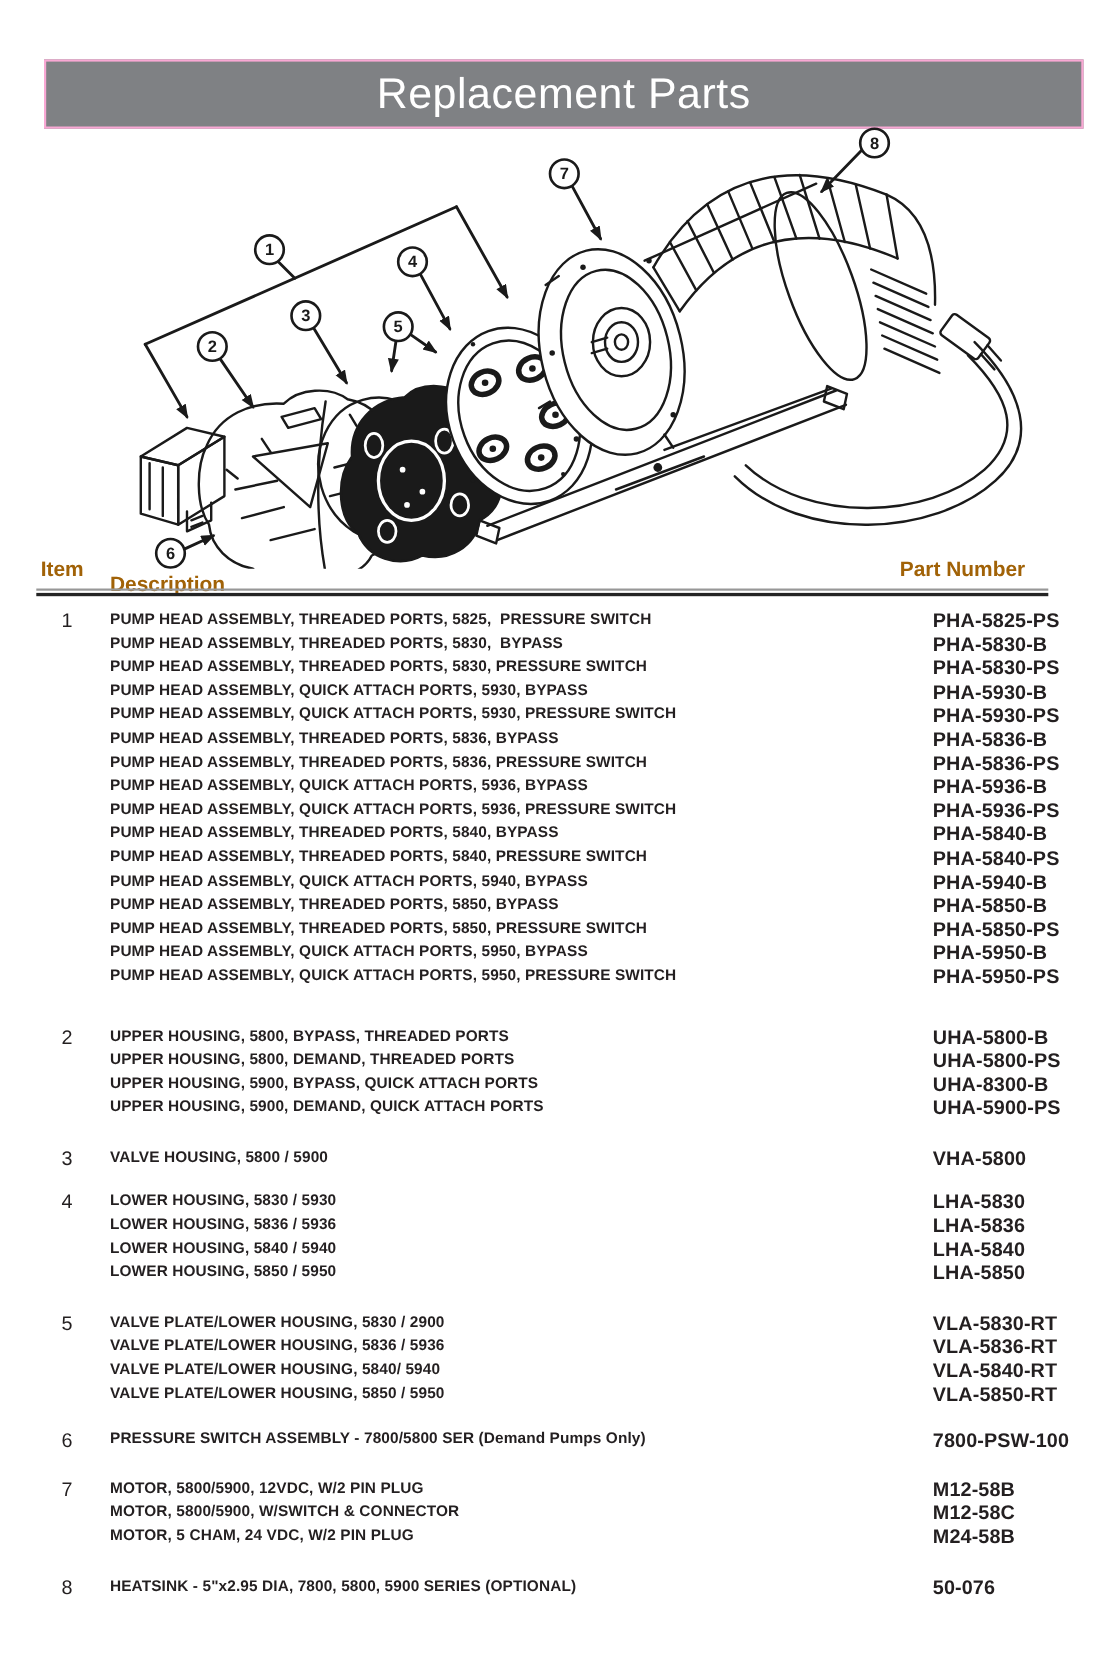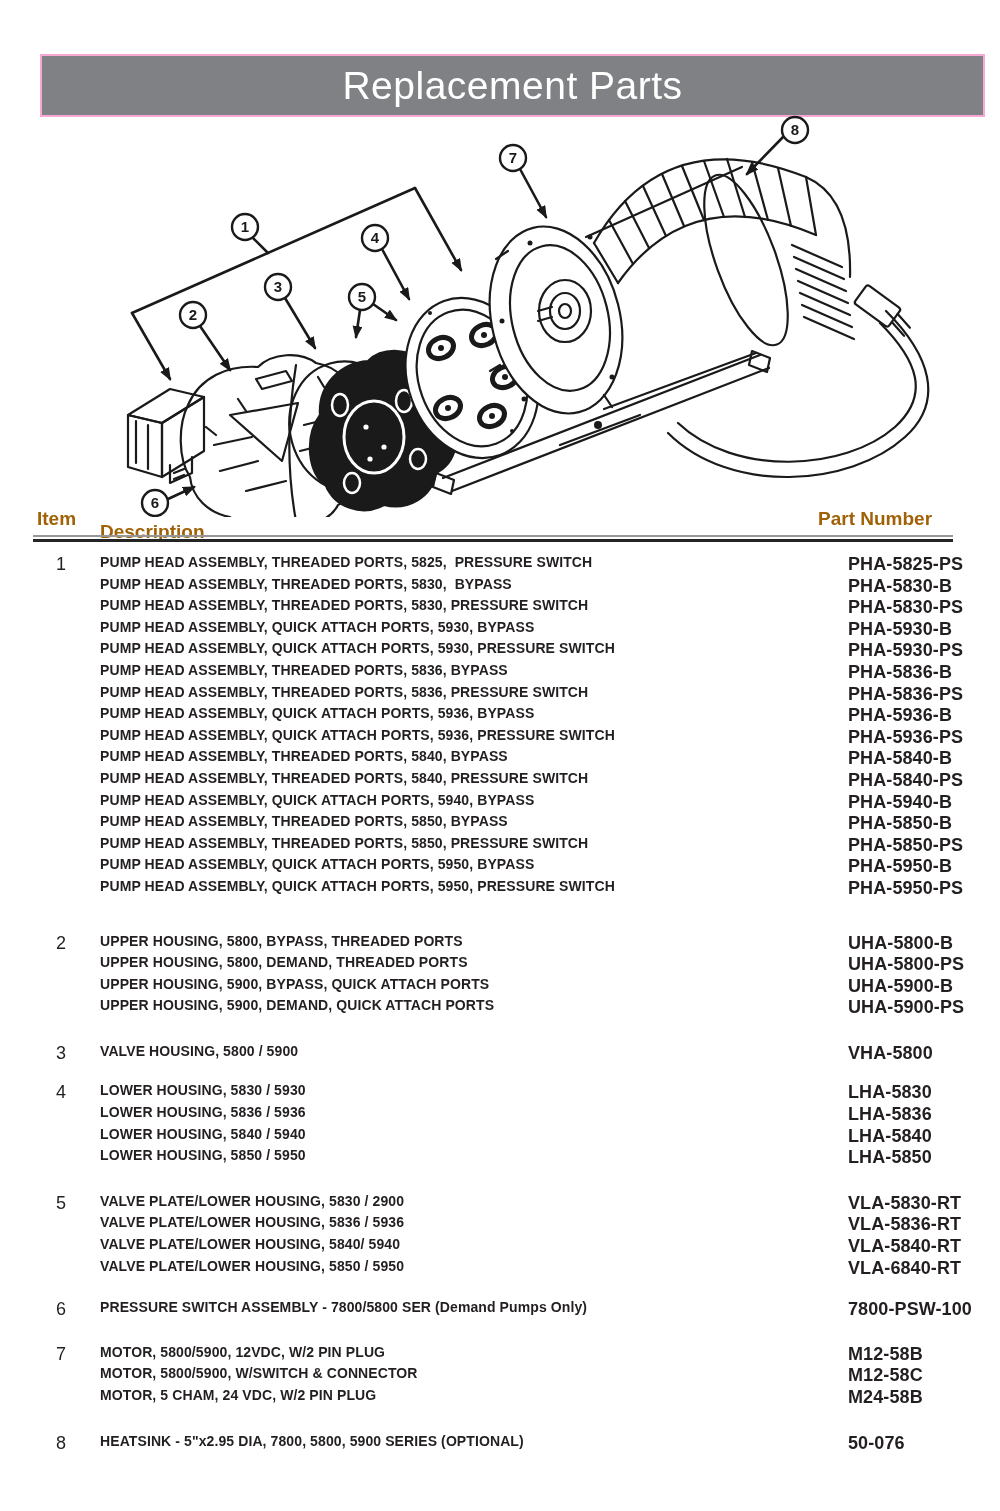--- a/index.html
+++ b/index.html
@@ -308,21 +308,21 @@
         <span class="c-part">UHA-5800-B</span>
       </div>
       <div class="row">
         <span class="c-item"></span>
         <span class="c-desc">UPPER HOUSING, 5800, DEMAND, THREADED PORTS</span>
         <span class="c-part">UHA-5800-PS</span>
       </div>
       <div class="row">
         <span class="c-item"></span>
         <span class="c-desc">UPPER HOUSING, 5900, BYPASS, QUICK ATTACH PORTS</span>
-        <span class="c-part">UHA-5900-B</span>
+        <span class="c-part">UHA-8300-B</span>
       </div>
       <div class="row">
         <span class="c-item"></span>
         <span class="c-desc">UPPER HOUSING, 5900, DEMAND, QUICK ATTACH PORTS</span>
         <span class="c-part">UHA-5900-PS</span>
       </div>
     </div>
     <div class="group" style="margin-top: 24px;">
       <div class="row">
         <span class="c-item">3</span>
@@ -364,21 +364,21 @@
         <span class="c-part">VLA-5836-RT</span>
       </div>
       <div class="row">
         <span class="c-item"></span>
         <span class="c-desc">VALVE PLATE/LOWER HOUSING, 5840/ 5940</span>
         <span class="c-part">VLA-5840-RT</span>
       </div>
       <div class="row">
         <span class="c-item"></span>
         <span class="c-desc">VALVE PLATE/LOWER HOUSING, 5850 / 5950</span>
-        <span class="c-part">VLA-6840-RT</span>
+        <span class="c-part">VLA-5850-RT</span>
       </div>
     </div>
     <div class="group" style="margin-top: 20px;">
       <div class="row">
         <span class="c-item">6</span>
         <span class="c-desc">PRESSURE SWITCH ASSEMBLY - 7800/5800 SER (Demand Pumps Only)</span>
         <span class="c-part">7800-PSW-100</span>
       </div>
     </div>
     <div class="group" style="margin-top: 23px;">

